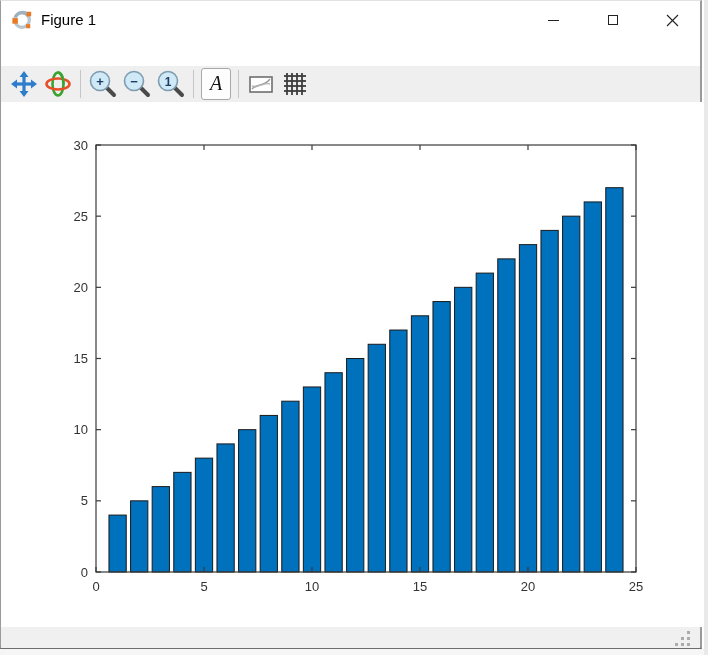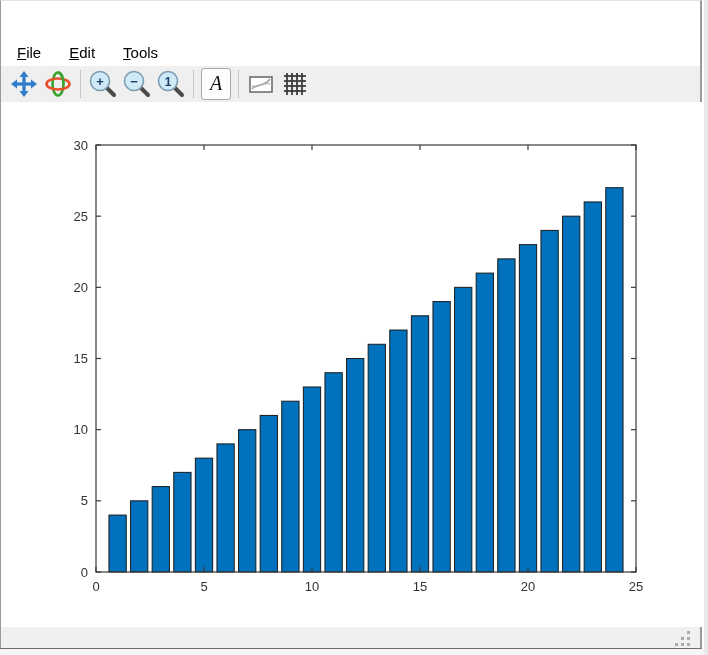--- a/index.html
+++ b/index.html
@@ -45,26 +45,44 @@
   
   .statusbar{position:absolute;left:0;top:626px;width:100%;height:21px;background:#f0f0f0;}
   .grip{position:absolute;right:10px;top:4px;width:17px;height:15px;}
   .grip i{position:absolute;width:3px;height:3px;background:#ababab;}
 </style>
 </head>
 <body>
 
 <div class="window">
 
-
-  <div class="menubar">
-    <span class="menu-item">File</span>
-    <span class="menu-item">Edit</span>
-    <span class="menu-item">Tools</span>
-  </div>
+  <div class="titlebar">
+    <svg class="app-icon" viewBox="0 0 24 24">
+      <circle cx="12" cy="12" r="8" fill="none" stroke="#b9c6cf" stroke-width="3.6"></circle>
+      <path d="M4.8 9 A8 8 0 0 1 19 7.5" fill="none" stroke="#9fb3bf" stroke-width="3.6"></path>
+      <rect x="1.5" y="10" width="6" height="6" fill="#e87a25"></rect>
+      <rect x="17" y="3" width="5" height="5" fill="#e87a25"></rect>
+      <rect x="16.5" y="16.5" width="4.5" height="4.5" fill="#e87a25"></rect>
+    </svg>
+    <span class="title-text">Figure 1</span>
+
+    <div class="winbtn btn-min">
+      <span class="glyph-min"></span>
+    </div>
+    <div class="winbtn btn-max">
+      <span class="glyph-max"></span>
+    </div>
+    <div class="winbtn btn-close">
+      <svg width="13" height="13" viewBox="0 0 13 13">
+        <line x1="1" y1="1" x2="12" y2="12" stroke="#222" stroke-width="1.1"></line>
+        <line x1="12" y1="1" x2="1" y2="12" stroke="#222" stroke-width="1.1"></line>
+      </svg>
+    </div>
+  </div>
+
 
   <div class="toolbar">
 
     <div class="tbtn">
       <svg width="28" height="28" viewBox="0 0 28 28">
         <g fill="#2e7ccc">
           <polygon points="14,1 9.5,7 18.5,7"></polygon>
           <polygon points="14,27 9.5,21 18.5,21"></polygon>
           <polygon points="1,14 7,9.5 7,18.5"></polygon>
           <polygon points="27,14 21,9.5 21,18.5"></polygon>

